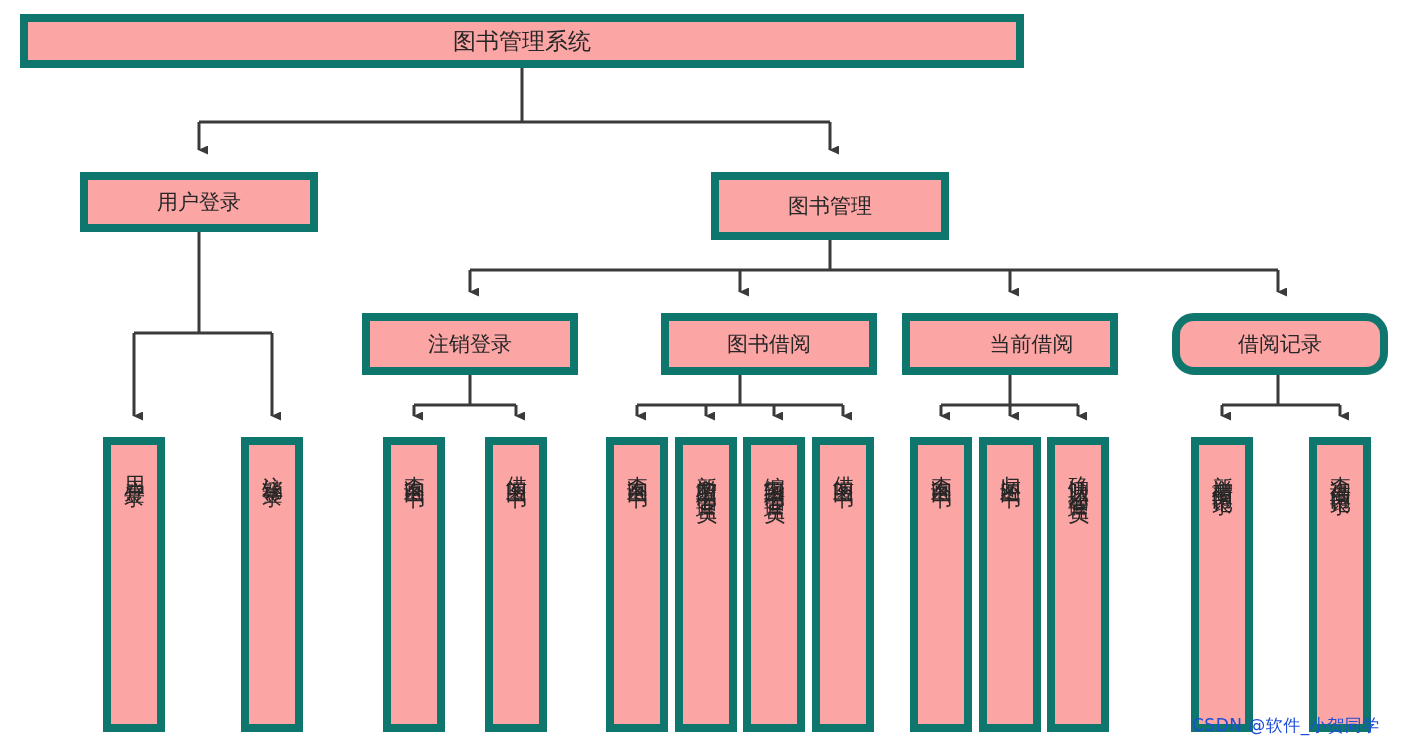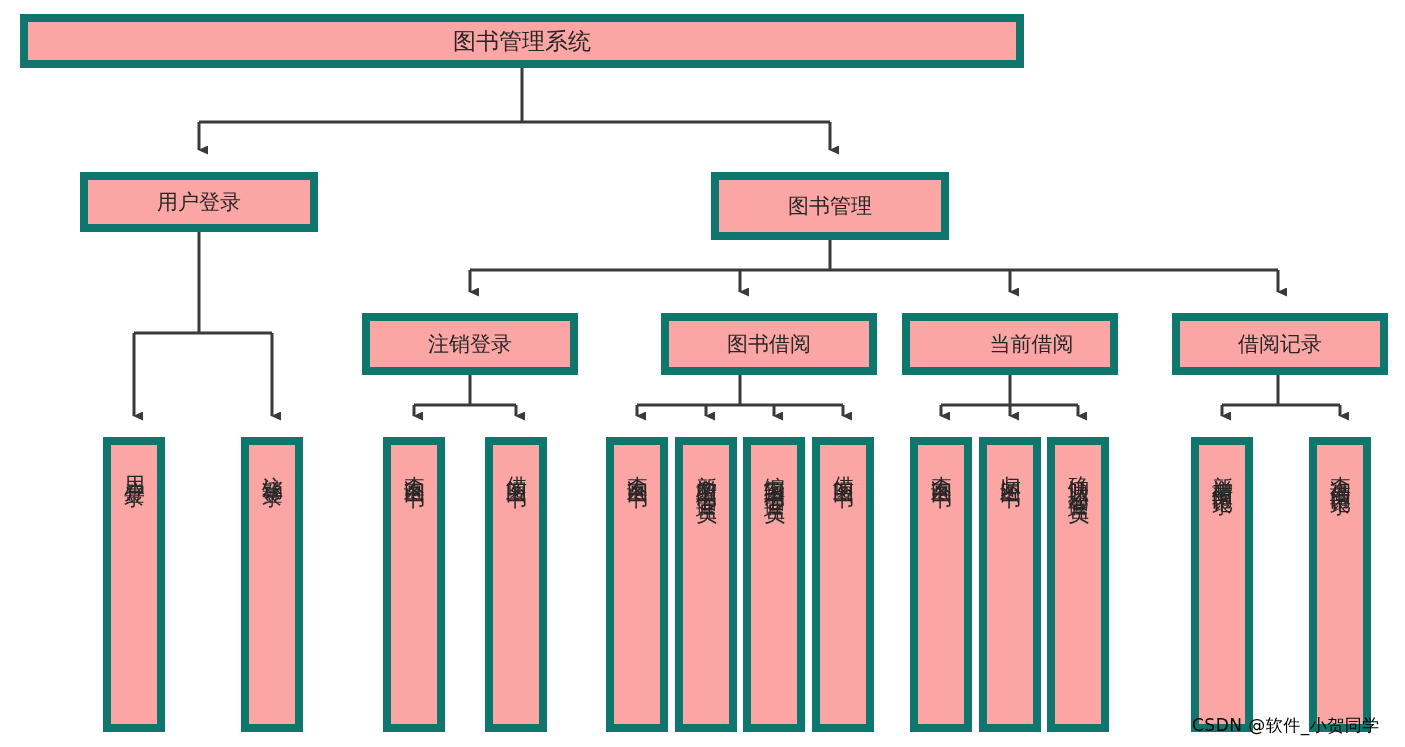--- a/index.html
+++ b/index.html
@@ -54,21 +54,21 @@
   .node.leaf .vtext {
     writing-mode: vertical-rl;
     text-orientation: upright;
     letter-spacing: 4px;
     line-height: 1;
     white-space: nowrap;
   }
   .watermark {
     position: absolute;
     font-size: 17px;
-    color: #000000;
+    color: #1d4ed8;
     white-space: nowrap;
     letter-spacing: 0.5px;
   }
 </style>
 </head>
 <body>
 
 <div id="diagram">
 
   <svg class="connectors" viewBox="0 0 1405 747" xmlns="http://www.w3.org/2000/svg">
@@ -134,21 +134,21 @@
 
   <div class="node level-2" style="left:362px; top:313px; width:216px; height:62px;">
     <span>注销登录</span>
   </div>
   <div class="node level-2" style="left:632px; top:313px; width:216px; height:62px;margin-left:29px;">
     <span>图书借阅</span>
   </div>
   <div class="node level-2" style="left:902px; top:313px; width:216px; height:62px;padding-left:43px;">
     <span>当前借阅</span>
   </div>
-  <div class="node level-2" style="left:1172px; top:313px; width:216px; height:62px;">
+  <div class="node level-2" style="left:1172px; top:313px; width:216px; height:62px;border-radius:22px;">
     <span>借阅记录</span>
   </div>
 
   <div class="node leaf" style="left:103px; top:437px; width:62px; height:295px;">
     <span class="vtext">用户登录</span>
   </div>
   <div class="node leaf" style="left:241px; top:437px; width:62px; height:295px;">
     <span class="vtext">注销登录</span>
   </div>
 

